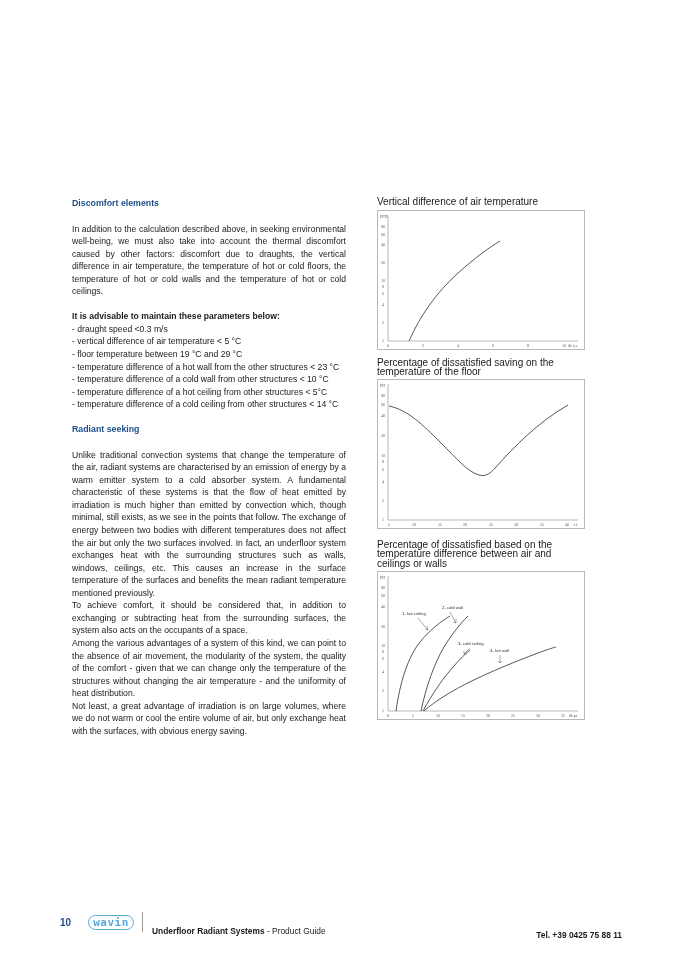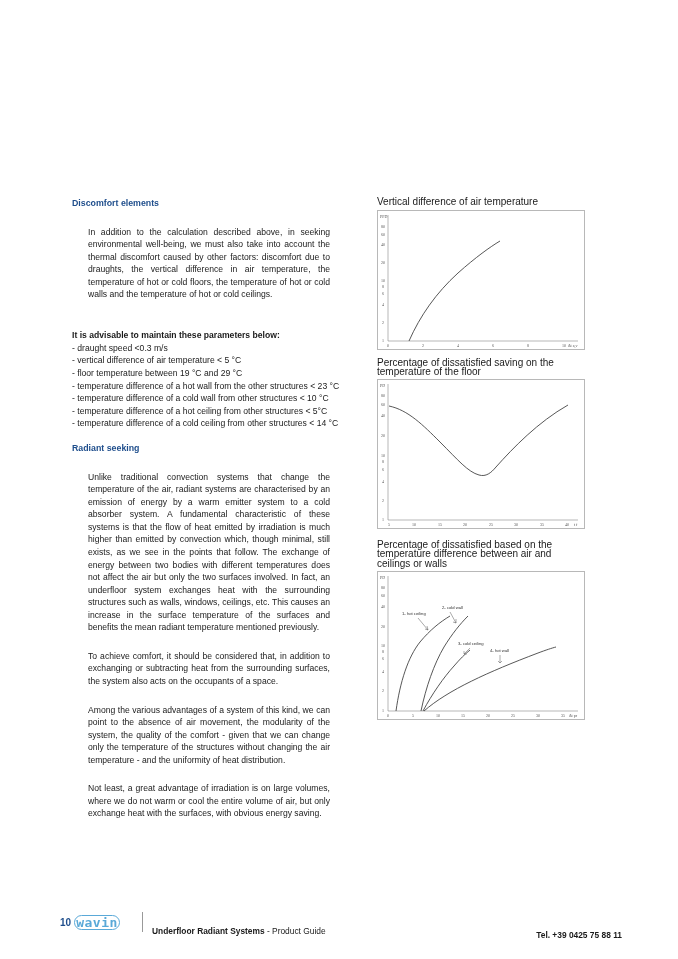--- a/index.html
+++ b/index.html
@@ -1,33 +1,33 @@
 <!DOCTYPE html>
 <html><head>
 <meta charset="utf-8">
 <style>
   html, body { margin: 0; padding: 0; background: #ffffff; }
   body { width: 678px; height: 959px; position: relative; overflow: hidden;
          font-family: "Liberation Sans", sans-serif; color: #1a1a1a; }
   .col-left { position: absolute; left: 72px; top: 197px; width: 274px; font-size: 8.6px; line-height: 12.55px; }
   .heading { color: #1f4e8c; font-weight: bold; font-size: 8.8px; margin: 0 0 13px 0; }
-  .para { text-align: justify; margin: 16px; }
+  .para { text-align: justify; margin: 0; }
   .bold { font-weight: bold; }
   .list { margin: 0; padding: 0; list-style: none; }
   .list li { margin: 0; }
   .spacer { height: 12.5px; }
   .col-right { position: absolute; left: 377px; top: 197px; width: 210px; }
   .chart-title { font-size: 10px; line-height: 9.6px; color: #1a1a1a; margin: 0; }
   .chart-box { border: 1px solid #b8b8b8; background: #fff; position: relative; }
   .chart-box svg { display: block; }
   .footer { position: absolute; top: 914px; left: 0; width: 678px; height: 20px; font-size: 8.4px; }
   .page-num { position: absolute; left: 60px; top: 3px; color: #1f4e8c; font-weight: bold; font-size: 10px; }
-  .logo { position: absolute; left: 74px; top: 1px; width: 44px; height: 13px; border: 1.5px solid #5aa9d8;
+  .logo { position: absolute; left: 88px; top: 1px; width: 44px; height: 13px; border: 1.5px solid #5aa9d8;
           border-radius: 8px; color: #5aa9d8; font-family: "DejaVu Sans Mono", monospace; font-weight: bold;
-          font-size: 13px; line-height: 13px; text-align: center; letter-spacing: 0.5px; }
+          font-size: 11px; line-height: 13px; text-align: center; letter-spacing: 0.5px; }
   .divider { position: absolute; left: 142px; top: -2px; width: 1px; height: 20px; background: #999; }
   .guide-title { position: absolute; left: 152px; top: 12px; }
   .guide-title b { font-weight: bold; }
   .tel { position: absolute; right: 56px; top: 16px; font-weight: bold; }
 </style>
 </head>
 <body>
 
 <div class="col-left">
   <div class="heading">Discomfort elements</div>

